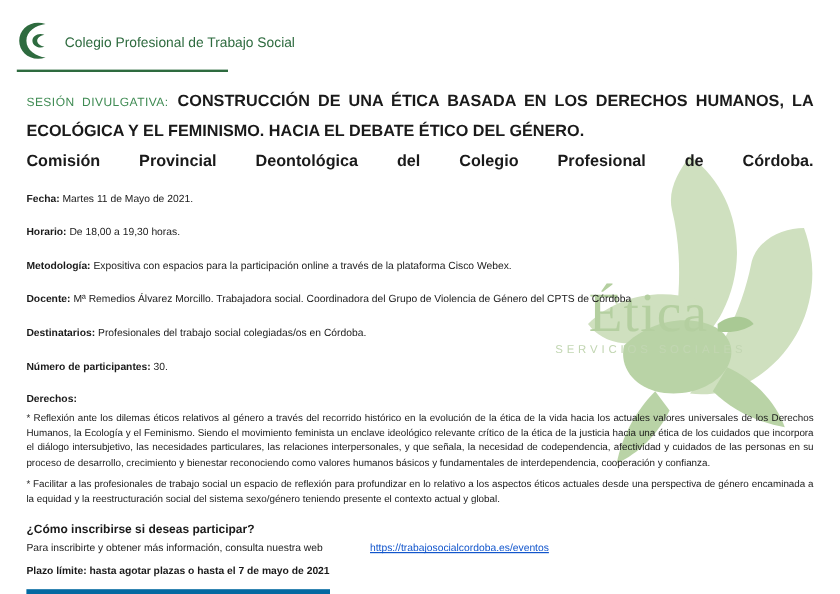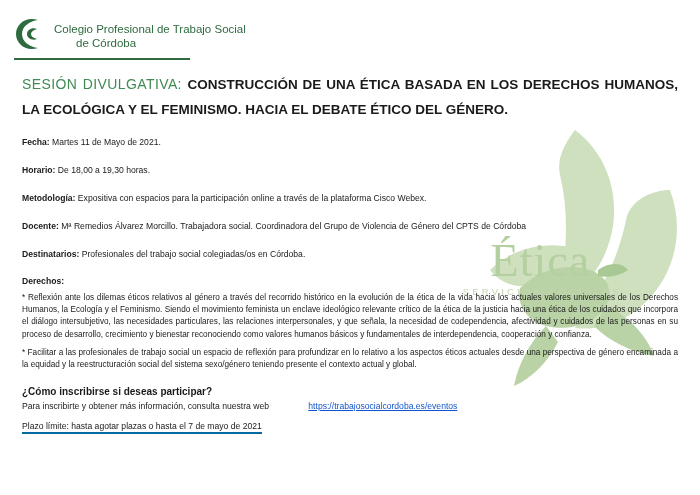--- a/index.html
+++ b/index.html
@@ -102,21 +102,21 @@
     position: relative;
     z-index: 2;
     padding: 18px 22px 0 22px;
   }
   .title-block {
     text-align: justify;
     line-height: 1.55;
     margin-bottom: 14px;
   }
   .title-label {
-    font-size: 14px;
+    font-size: 10px;
     color: #3f8b53;
     font-weight: normal;
     letter-spacing: .4px;
   }
   .title-main {
     font-size: 13.5px;
     color: #1a1a1a;
     font-weight: bold;
   }
   .title-sub {
@@ -159,22 +159,23 @@
   }
   .cta-line a {
     color: #1155cc;
     text-decoration: underline;
     padding-left: 37px;
   }
   .deadline {
     font-size: 8.6px;
     margin: 0;
     display: inline-block;
-    border-bottom: 2px solid #0369a1;
-    padding-bottom: 1px;
+    border-bottom: 4px solid #0369a1;
+    padding-bottom: 11px;
+    font-weight: bold;
   }
 </style>
 </head>
 <body>
 
 <div class="page">
 
   <div class="watermark">
     <svg width="330" height="340" viewBox="0 0 330 340" xmlns="http://www.w3.org/2000/svg">
       <g fill="#cfe0bf">
@@ -199,46 +200,49 @@
 
   <div class="header">
     <div class="logo-mark">
       <svg width="34" height="40" viewBox="0 0 34 40" xmlns="http://www.w3.org/2000/svg">
         <path d="M24 6 C12 2 2 10 2 20 C2 30 12 38 24 34 C16 33 8 28 8 20 C8 12 16 7 24 6 Z" fill="#2e6b3f"></path>
         <path d="M23 15 C18 13 13 16 13 20 C13 24 18 27 23 25 C19 24 17 22 17 20 C17 18 19 16 23 15 Z" fill="#2e6b3f"></path>
       </svg>
     </div>
     <div class="logo-text">
       <span class="l1">Colegio Profesional de Trabajo Social</span>
-      <span class="l2">de Córdoba</span>
     </div>
   </div>
   <div class="logo-rule"></div>
 
   <div class="content">
 
     <div class="title-block">
       <span class="title-label">SESIÓN  DIVULGATIVA:</span>
       <span class="title-main">CONSTRUCCIÓN DE UNA ÉTICA BASADA EN LOS DERECHOS HUMANOS, LA ECOLÓGICA Y EL FEMINISMO. HACIA EL DEBATE ÉTICO DEL GÉNERO.</span>
+      <span class="title-sub">Comisión Provincial Deontológica del Colegio Profesional de Córdoba.</span>
     </div>
 
     <p class="field">
       <b>Fecha:</b><span> Martes 11 de Mayo de 2021.</span>
     </p>
     <p class="field">
       <b>Horario:</b><span> De 18,00 a 19,30 horas.</span>
     </p>
     <p class="field">
       <b>Metodología:</b><span> Expositiva con espacios para la participación online a través de la plataforma Cisco Webex.</span>
     </p>
     <p class="field">
       <b>Docente:</b><span> Mª Remedios Álvarez Morcillo. Trabajadora social. Coordinadora del Grupo de Violencia de Género del CPTS de Córdoba</span>
     </p>
     <p class="field">
       <b>Destinatarios:</b><span> Profesionales del trabajo social colegiadas/os en Córdoba.</span>
+    </p>
+    <p class="field">
+      <b>Número de participantes:</b><span> 30.</span>
     </p>
 
     <div class="objectives-head">Derechos:</div>
     <p class="para">* Reflexión ante los dilemas éticos relativos al género a través del recorrido histórico en la evolución de la ética de la vida hacia los actuales valores universales de los Derechos Humanos, la Ecología y el Feminismo. Siendo el movimiento feminista un enclave ideológico relevante crítico de la ética de la justicia hacia una ética de los cuidados que incorpora el diálogo intersubjetivo, las necesidades particulares, las relaciones interpersonales, y que señala, la necesidad de codependencia, afectividad y cuidados de las personas en su proceso de desarrollo, crecimiento y bienestar reconociendo como valores humanos básicos y fundamentales de interdependencia, cooperación y confianza.</p>
     <p class="para">* Facilitar a las profesionales de trabajo social un espacio de reflexión para profundizar en lo relativo a los aspectos éticos actuales desde una perspectiva de género encaminada a la equidad y la reestructuración social del sistema sexo/género teniendo presente el contexto actual y global.</p>
 
     <div class="cta-head">¿Cómo inscribirse si deseas participar?</div>
     <p class="cta-line">
       <span>Para inscribirte y obtener más información, consulta nuestra web </span><a href="#">https://trabajosocialcordoba.es/eventos</a>
     </p>

